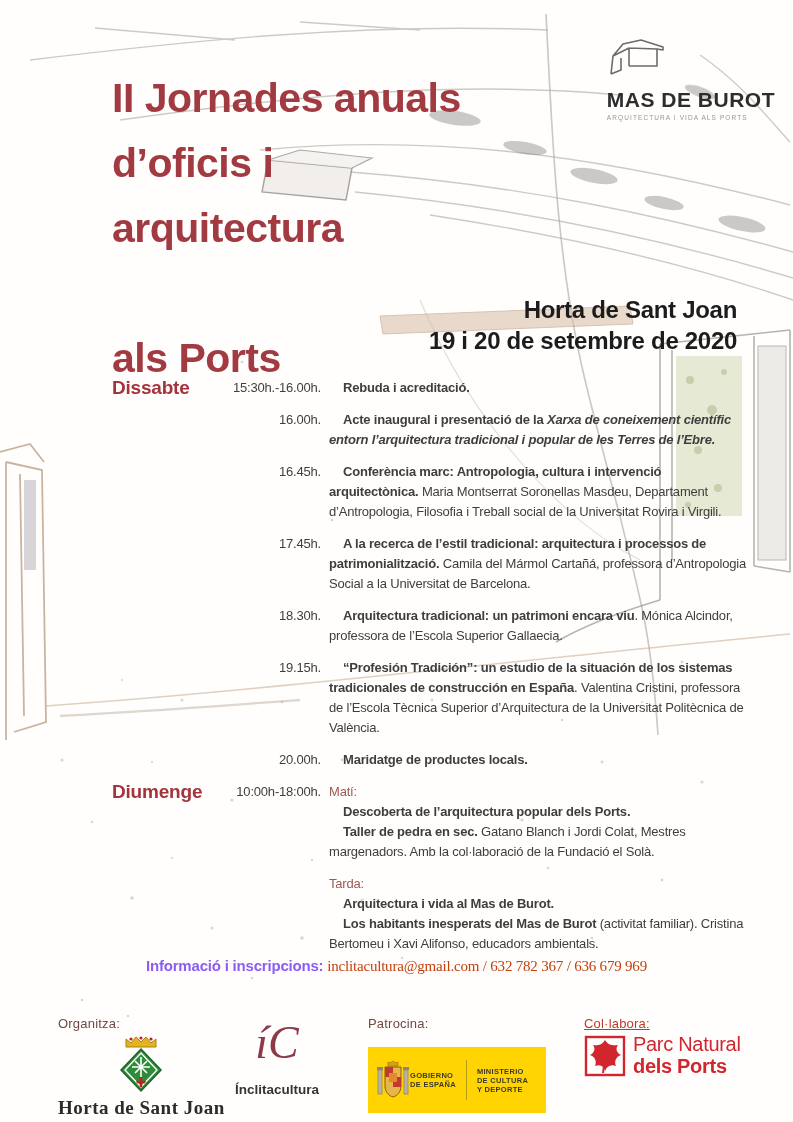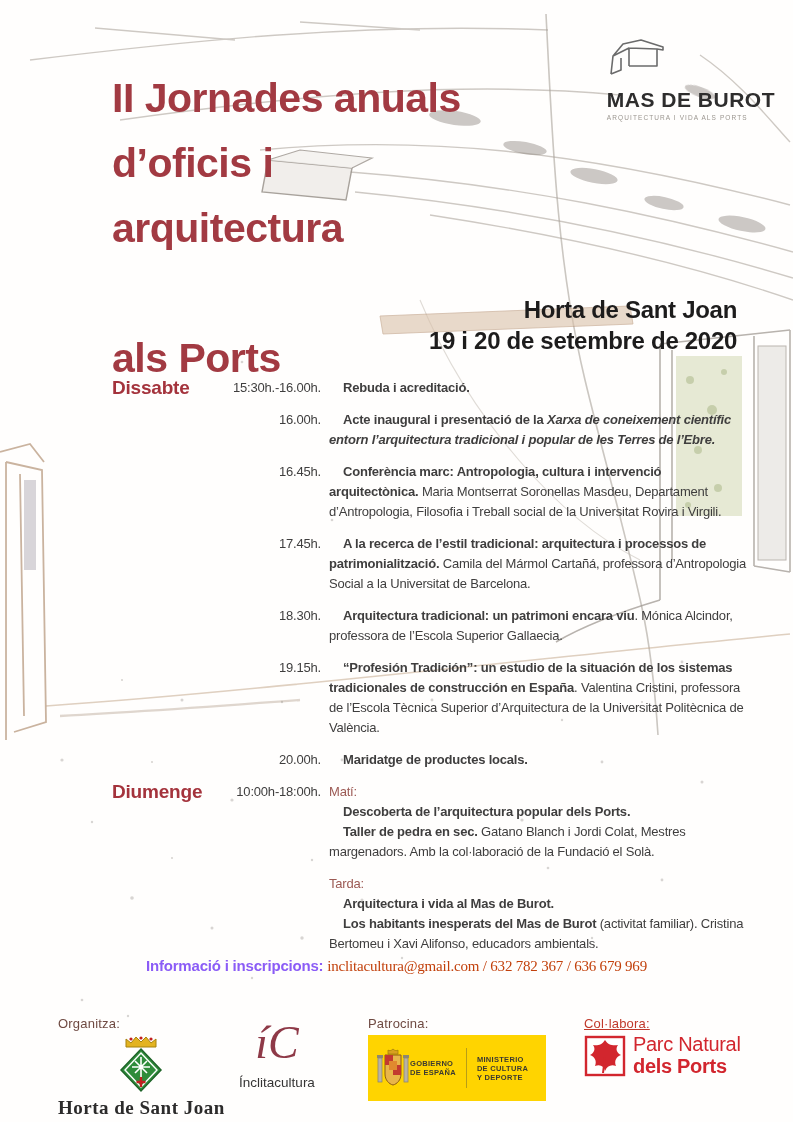--- a/index.html
+++ b/index.html
@@ -38,23 +38,23 @@
 
   
   .footer{left:0;top:1016px;width:793px;height:100px;font-size:13px;}
   .fgroup{position:absolute;top:0;}
   .flabel{color:#6f4a42;font-size:13px;letter-spacing:.2px;}
   .org{left:58px;width:165px;}
   .org .shield{display:block;margin:2px auto 2px auto;}
   .horta-name{font-family:"Liberation Serif",serif;font-weight:700;font-size:19px;color:#2c2b2b;text-align:center;letter-spacing:.5px;white-space:nowrap;}
   .inclita{left:232px;width:90px;text-align:center;}
   .inclita-mono{font-family:"Liberation Serif",serif;font-style:italic;font-size:46px;line-height:54px;color:#8e3947;}
-  .inclita-name{font-size:13.5px;color:#353434;margin-top:5px;}
+  .inclita-name{font-size:13.5px;color:#353434;margin-top:12px;font-weight:bold;}
   .pat{left:368px;}
-  .gob-box{margin-top:4px;width:178px;height:66px;background:#ffd400;display:flex;align-items:center;}
+  .gob-box{margin-top:16px;width:178px;height:66px;background:#ffd400;display:flex;align-items:center;}
   .gob-arms{margin-left:8px;flex:0 0 34px;}
   .gob-text{font-size:7.5px;font-weight:700;color:#3c3a30;line-height:9px;letter-spacing:.3px;}
   .gob-div{width:1px;height:40px;background:#b89e17;margin:0 10px 0 10px;}
   .col{left:584px;}
   .col .flabel{color:#c0392b;text-decoration:underline;}
   .parc-row{display:flex;align-items:flex-end;gap:7px;margin-top:2px;}
   .parc-text{color:#d2262e;font-size:20px;line-height:22px;letter-spacing:-.3px;}
   .parc-text .l2{font-weight:700;}
 </style>
 </head>

